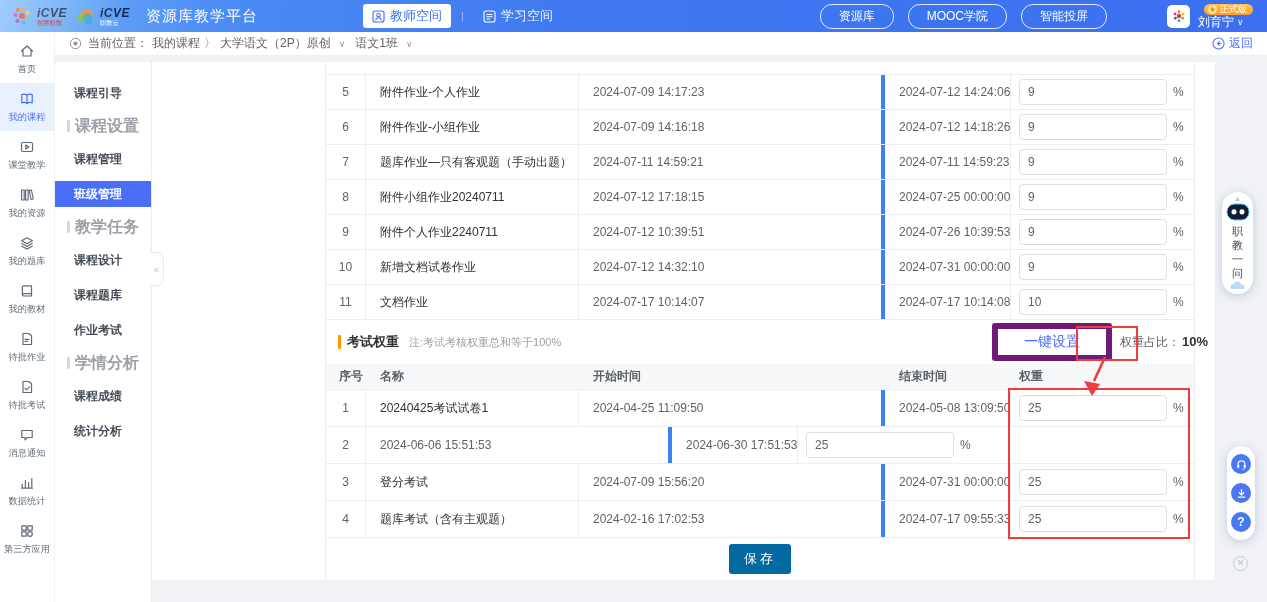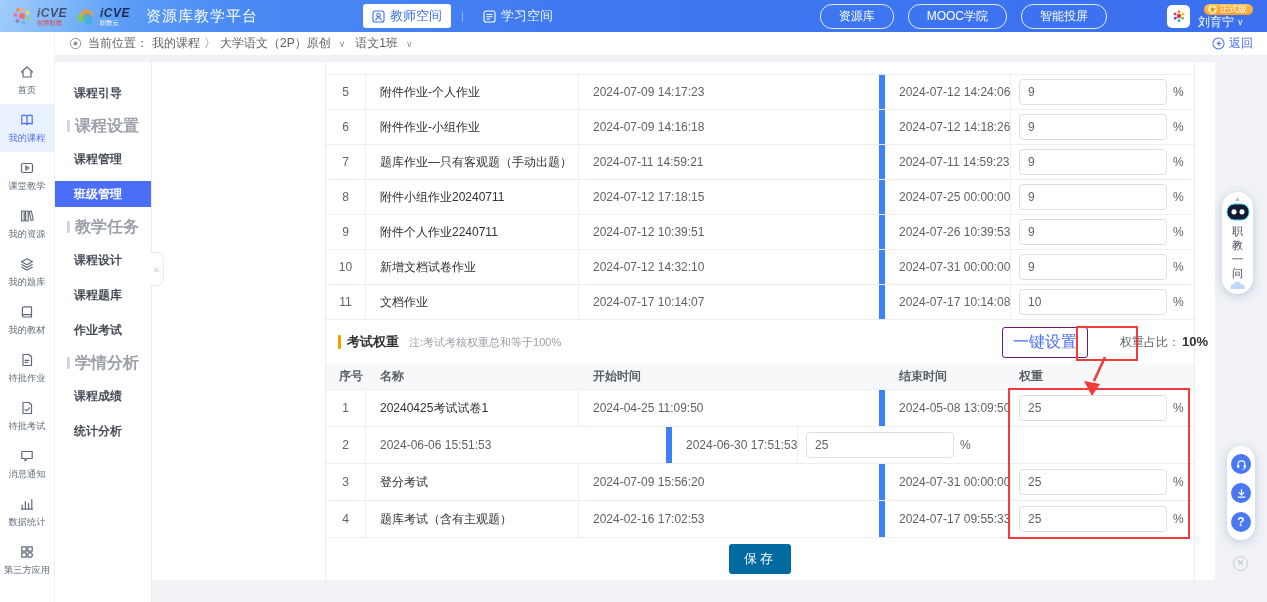--- a/index.html
+++ b/index.html
@@ -37,21 +37,21 @@
   
   .crumb-bar { position:absolute; left:55px; top:32px; width:1212px; height:24px; background:#fff;
     border-bottom:1px solid #eef0f3; display:flex; align-items:center; padding:0 14px; z-index:20; color:#606266; }
   .crumb-bar .loc-icon { margin-right:6px; display:flex; }
   .crumb-piece { margin-right:4px; }
   .crumb-caret { font-size:9px; color:#909399; margin:0 10px 0 4px; }
   .back-link { margin-left:auto; color:#4a6ef5; display:flex; align-items:center; gap:4px; cursor:pointer; }
 
   
   .rail { position:absolute; left:0; top:32px; width:55px; height:570px; background:#fff; border-right:1px solid #eef0f3; z-index:30;
-    display:flex; flex-direction:column; align-items:stretch; padding-top:24px; }
+    display:flex; flex-direction:column; align-items:stretch; padding-top:3px; }
   .rail-item { display:flex; flex-direction:column; align-items:center; gap:3px; padding:8px 0 7px; color:#5f6b7a; cursor:pointer; }
   .rail-item .lbl { font-size:10px; transform:scale(.92); white-space:nowrap; }
   .rail-item.active { background:#e9f1ff; color:#4a6ef5; }
   .ricon svg { stroke:currentColor; fill:none; stroke-width:1.2; stroke-linecap:round; stroke-linejoin:round; display:block; }
 
   
   .submenu { position:absolute; left:55px; top:62px; width:97px; height:540px; background:#fff; border-right:1px solid #e9ecf0; z-index:25; padding-top:18px;font-weight:bold; }
   .sm-item { height:26px; line-height:26px; padding-left:19px; font-size:12px; color:#454c57; cursor:pointer; margin-bottom:9px; }
   .sm-item.active { background:#4a6ef5; color:#fff; }
   .sm-section { display:flex; align-items:center; height:22px; margin:2px 0 9px; padding-left:12px; color:#9ca0a8; font-size:16px; }
@@ -61,35 +61,35 @@
 
   
   .panel { position:absolute; left:152px; top:62px; width:1063px; height:518px; background:#fff; z-index:10; }
   .tzone { position:absolute; left:173px; top:0; width:870px; height:518px; border-left:1px solid #e9ecf0; border-right:1px solid #e9ecf0; }
   .spacer-row { height:13px; border-bottom:1px solid #ebeef5; }
   .trow { display:flex; align-items:center; border-bottom:1px solid #ebeef5; }
   .arow { height:35px; }
   .erow { height:37px; }
   .c-no { width:40px; text-align:center; color:#606266; align-self:stretch; display:flex; align-items:center; justify-content:center; border-right:1px solid #ebeef5; }
   .c-name { width:213px; padding-left:14px; color:#303133; align-self:stretch; display:flex; align-items:center; border-right:1px solid #ebeef5; }
-  .c-start { width:306px; padding-left:14px; color:#606266; align-self:stretch; display:flex; align-items:center; border-right:6px solid #3b82f6; }
+  .c-start { width:306px; padding-left:14px; color:#606266; align-self:stretch; display:flex; align-items:center; border-right:4px solid #3b82f6; }
   .c-end { width:126px; padding-left:14px; color:#606266; align-self:stretch; display:flex; align-items:center; border-right:1px solid #ebeef5; white-space:nowrap; }
   .c-w { flex:1; display:flex; align-items:center; padding-left:8px; gap:6px; }
   .w-input { width:148px; height:26px; border:1px solid #dcdfe6; border-radius:4px; padding:0 8px; font-size:12px; color:#606266;
     font-family:"Liberation Sans","DejaVu Sans",sans-serif; outline:none; background:#fff; }
   .pct { color:#606266; }
 
   .section-bar { height:44px; display:flex; align-items:center; padding:0 0 0 12px; }
   .sb-bar { width:3px; height:14px; background:#ff9900; border-radius:1px; margin-right:6px; }
   .sb-title { font-size:13px; font-weight:bold; color:#303133; }
   .sb-note { font-size:11px; color:#9a9ea6; margin-left:10px; }
   .sb-right { margin-left:auto; display:flex; align-items:center; margin-right:-14px; }
-  .quick-btn { border:1px solid #701a75; color:#4a6ef5; background:#fff; font-size:16px; padding:4px 10px; border-radius:3px; cursor:pointer;
+  .quick-btn { border:6px solid #701a75; color:#4a6ef5; background:#fff; font-size:14px; padding:4px 26px; border-radius:3px; cursor:pointer;
     font-family:"Liberation Sans","DejaVu Sans",sans-serif; }
-  .ratio { margin-left:32px; color:#606266; font-size:12px; }
+  .ratio { margin-left:8px; color:#606266; font-size:12px; }
   .ratio b { color:#303133; font-size:13px; margin-left:2px; }
 
   .ehead { height:26px; background:#f7f8fa; display:flex; align-items:center; font-weight:bold; color:#5a5e66; border-bottom:1px solid #ebeef5; }
   .ehead > div { border-right:none !important; }
   .h-no { width:40px; padding-left:13px; }
   .h-name { width:213px; padding-left:14px; }
   .h-start { width:306px; padding-left:14px; }
   .h-end { width:126px; padding-left:14px; }
   .h-w { flex:1; padding-left:8px; }
 

